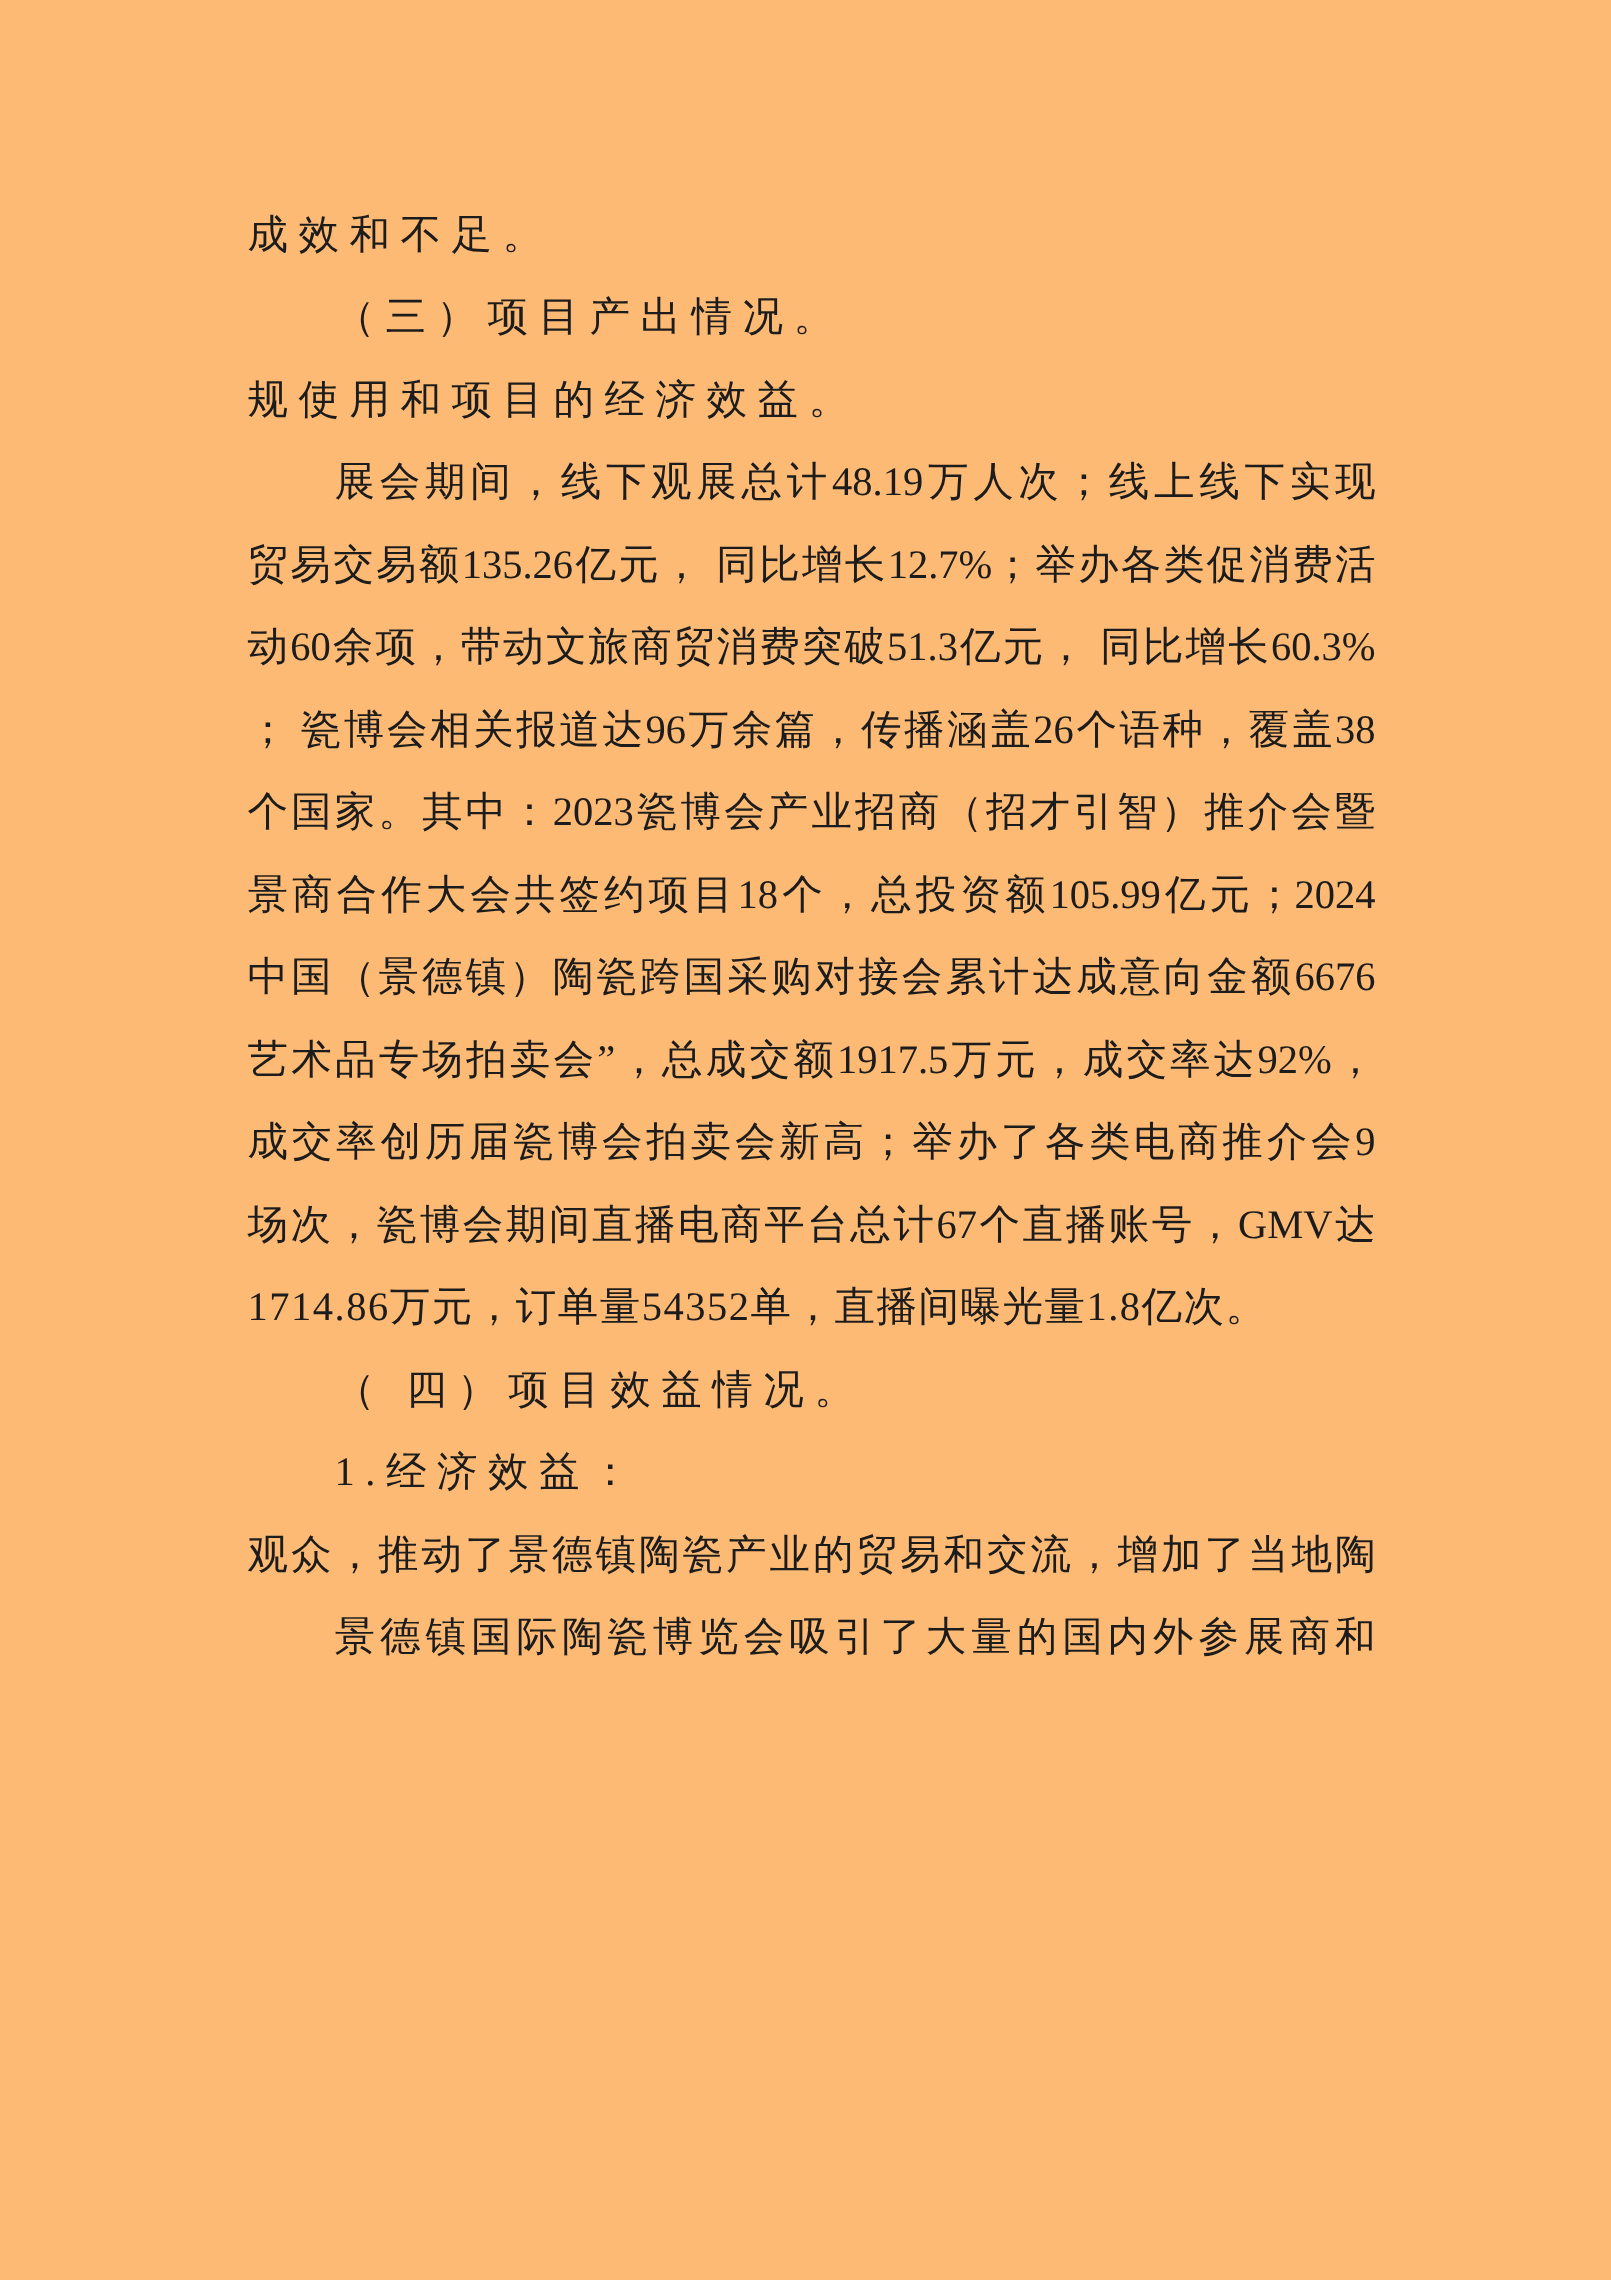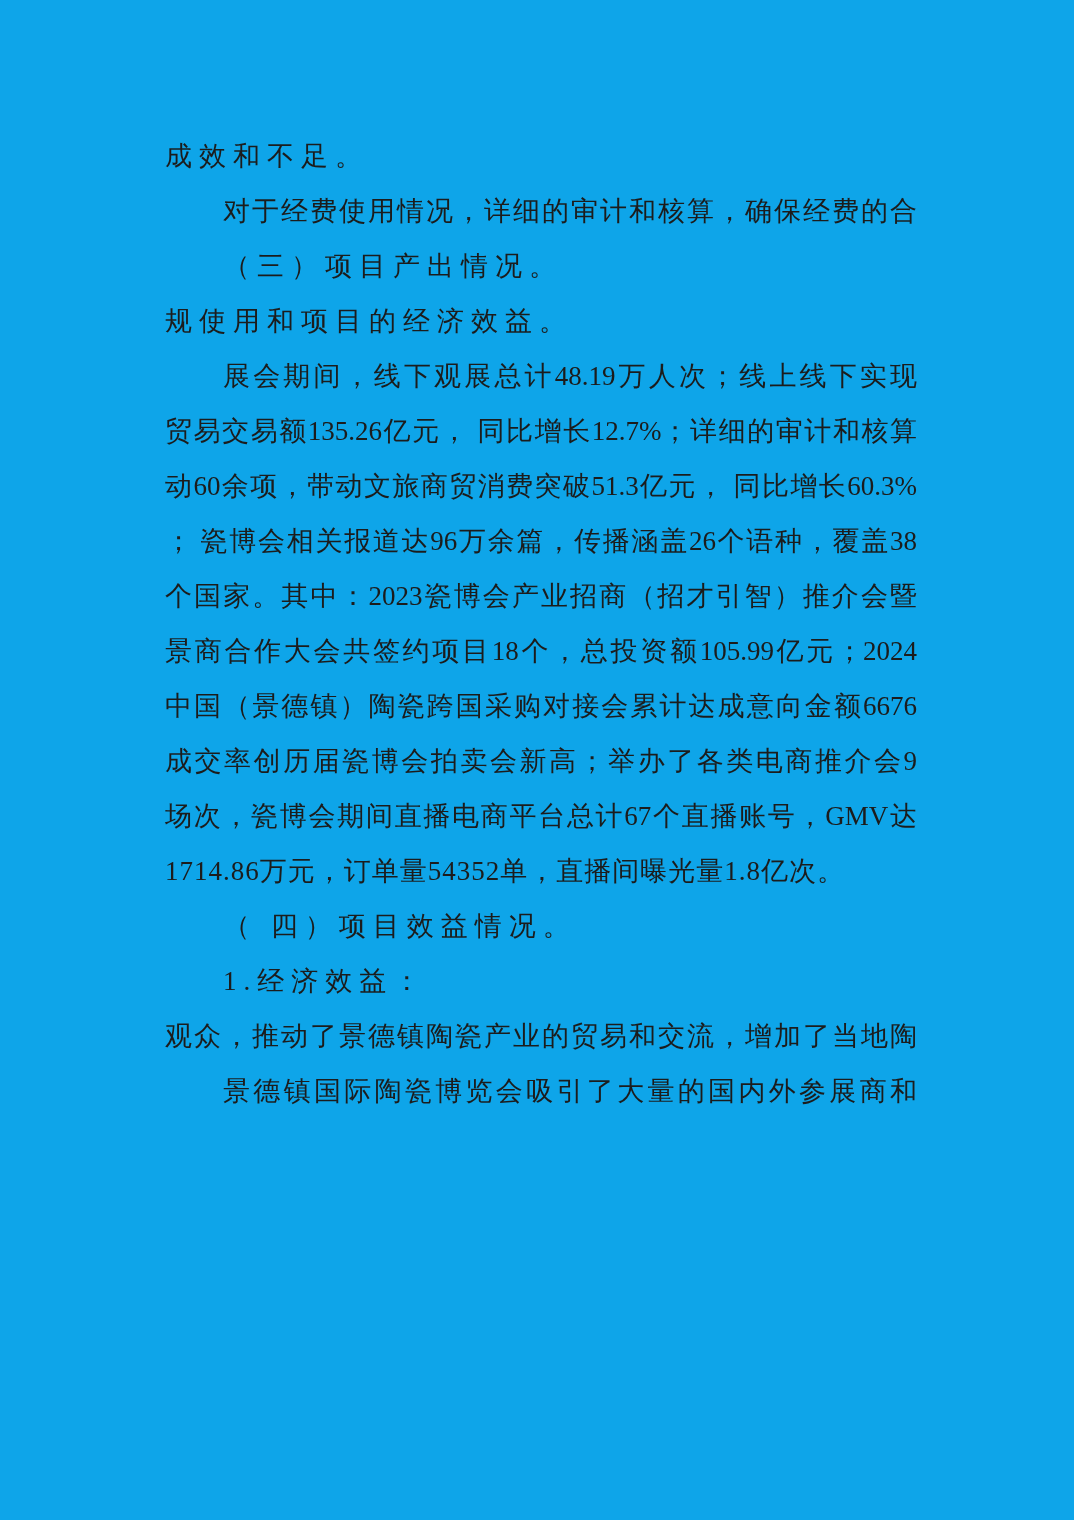--- a/index.html
+++ b/index.html
@@ -4,21 +4,21 @@
 <style>
   html, body {
     margin: 0;
     padding: 0;
     background: #ffffff;
   }
   .page {
     position: relative;
     width: 1074px;
     height: 1520px;
-    background: #0ea5e9;
+    background: #fdba74;
     overflow: hidden;
     font-family: "Liberation Serif", "DejaVu Serif", serif;
   }
   .doc {
     position: absolute;
     left: 165px;
     top: 129px;
     width: 752px;
     color: #1c1c1c;
   }
@@ -43,30 +43,30 @@
   .line.indent {
     text-indent: 58px;
   }
 </style>
 </head>
 <body>
 
 <div class="page">
   <div class="doc">
     <div class="line">成效和不足。</div>
-    <div class="line indent justify">对于经费使用情况，详细的审计和核算，确保经费的合</div>
     <div class="line indent">（三）项目产出情况。</div>
     <div class="line">规使用和项目的经济效益。</div>
     <div class="line indent justify">展会期间，线下观展总计48.19万人次；线上线下实现</div>
-    <div class="line justify">贸易交易额135.26亿元， 同比增长12.7%；详细的审计和核算</div>
+    <div class="line justify">贸易交易额135.26亿元， 同比增长12.7%；举办各类促消费活</div>
     <div class="line justify">动60余项，带动文旅商贸消费突破51.3亿元， 同比增长60.3%</div>
     <div class="line justify">； 瓷博会相关报道达96万余篇，传播涵盖26个语种，覆盖38</div>
     <div class="line justify">个国家。其中：2023瓷博会产业招商（招才引智）推介会暨</div>
     <div class="line justify">景商合作大会共签约项目18个，总投资额105.99亿元；2024</div>
     <div class="line justify">中国（景德镇）陶瓷跨国采购对接会累计达成意向金额6676</div>
+    <div class="line justify">艺术品专场拍卖会”，总成交额1917.5万元，成交率达92%，</div>
     <div class="line justify">成交率创历届瓷博会拍卖会新高；举办了各类电商推介会9</div>
     <div class="line justify">场次，瓷博会期间直播电商平台总计67个直播账号，GMV达</div>
     <div class="line tight">1714.86万元，订单量54352单，直播间曝光量1.8亿次。</div>
     <div class="line indent">（ 四）项目效益情况。</div>
     <div class="line indent">1.经济效益：</div>
     <div class="line justify">观众，推动了景德镇陶瓷产业的贸易和交流，增加了当地陶</div>
     <div class="line indent justify">景德镇国际陶瓷博览会吸引了大量的国内外参展商和</div>
   </div>
 </div>
 

